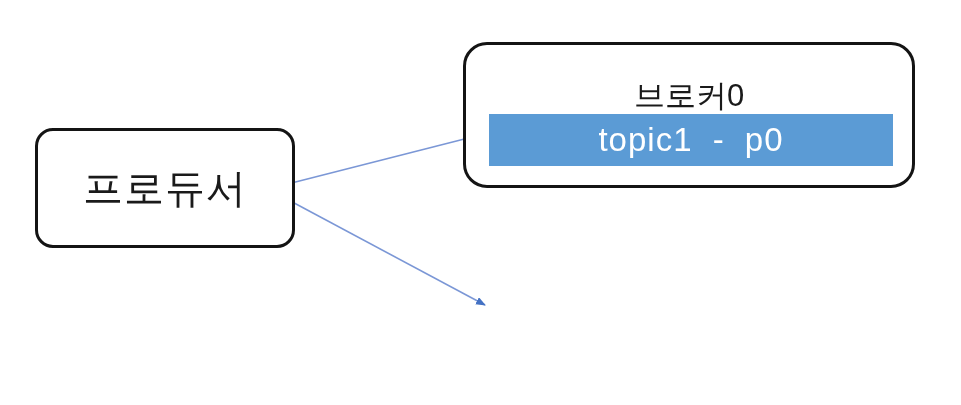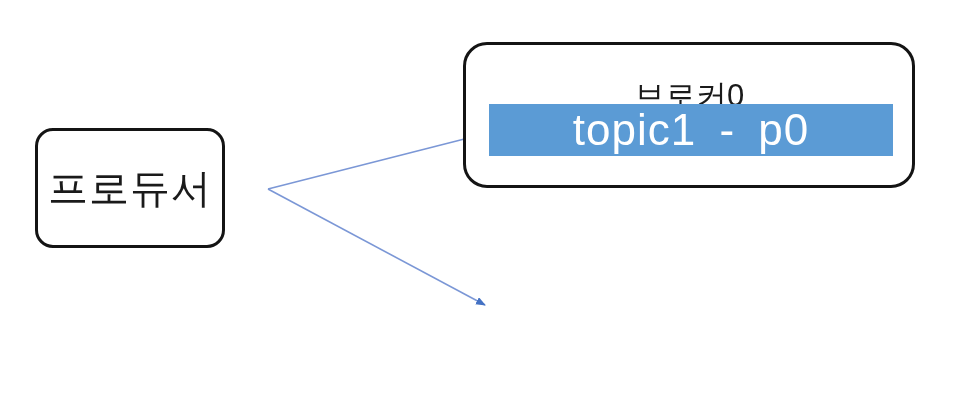--- a/index.html
+++ b/index.html
@@ -35,21 +35,21 @@
   .arrowhead-path { fill: var(--arrow-head); }
 
   .node {
     position: absolute;
     border: 3px solid var(--box-border);
     background: var(--bg);
   }
   .producer {
     left: 35px;
     top: 128px;
-    width: 190px;
+    width: 260px;
     height: 120px;
     border-radius: 18px;
     display: flex;
     align-items: center;
     justify-content: center;
     font-size: 40px;
     letter-spacing: 1px;
     color: var(--title-text);
   }
   .broker {
@@ -73,23 +73,24 @@
   .partition {
     position: absolute;
     left: 23px;
     width: 404px;
     height: 52px;
     background: var(--partition-fill);
     color: var(--partition-text);
     display: flex;
     align-items: center;
     justify-content: center;
-    font-size: 44px;
+    font-size: 33px;
     word-spacing: 10px;
     letter-spacing: 1px;
+    margin-top: 10px;
   }
   .broker0 .partition { top: 59px; }
   .broker1 .partition { top: 72px; }
 </style>
 </head>
 <body>
 
 <div class="canvas">
 
   <svg class="arrows-layer" viewBox="0 0 961 405" xmlns="http://www.w3.org/2000/svg">

